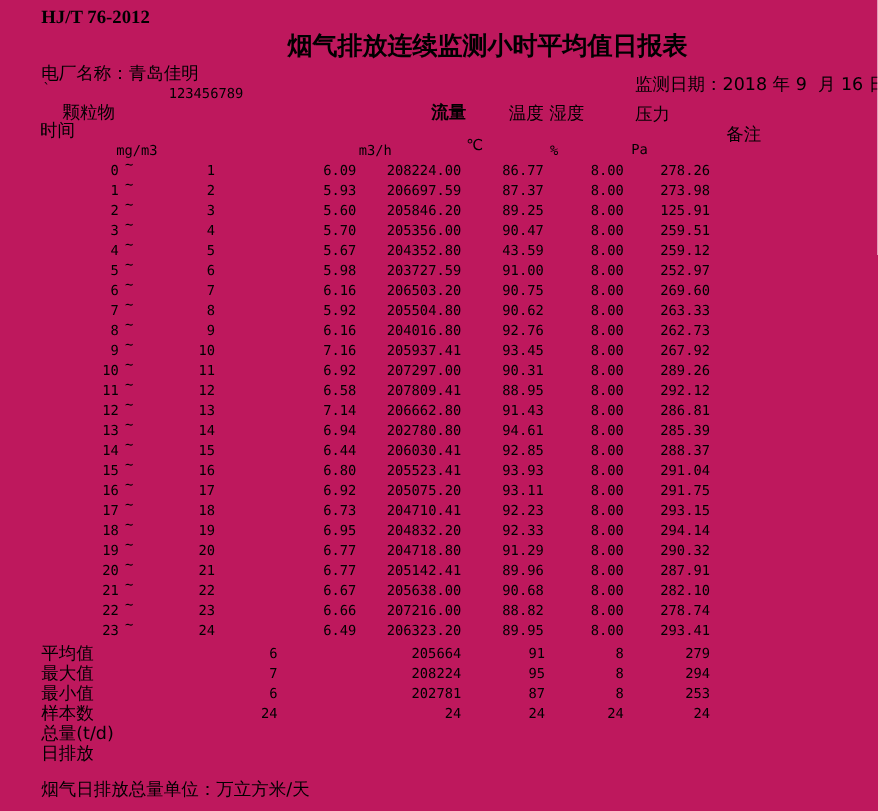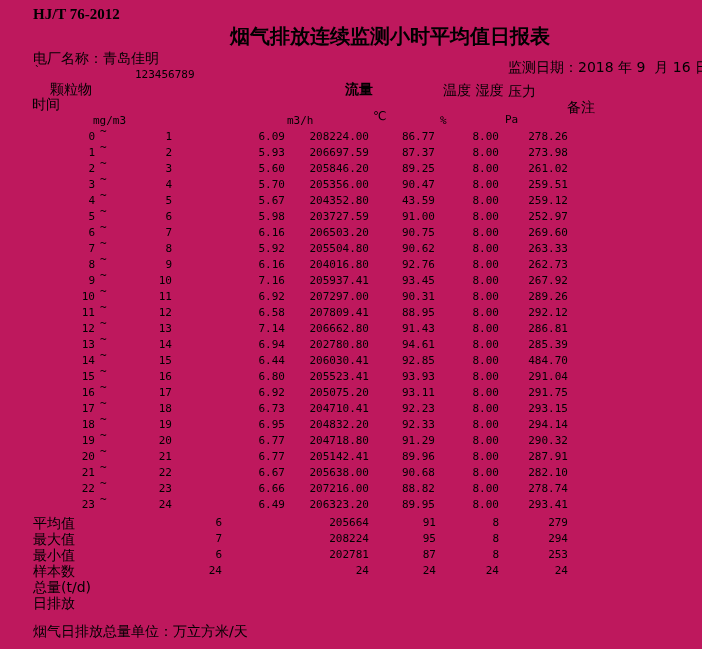--- a/index.html
+++ b/index.html
@@ -56,24 +56,24 @@
   <div class="abs cjk" style="left:33px; top:50px;">电厂名称：青岛佳明</div>
 
   <div class="abs num" style="left:34px; top:64px;">`</div>
 
   <div class="abs num" style="left:99px; top:68px;margin-left:36px;">123456789</div>
 
   <div class="abs cjk" style="left:508px; top:59px;">监测日期：2018 年 9  月 16 日</div>
 
   <div class="abs cjk" style="left:50px;  top:81px;">颗粒物</div>
   <div class="abs cjk" style="left:345px; top:81px;font-weight:bold;">流量</div>
-  <div class="abs cjk" style="left:407px; top:82px;margin-left:36px;">温度 湿度</div>
+  <div class="abs cjk" style="left:407px; top:82px;">温度 湿度</div>
   <div class="abs cjk" style="left:508px; top:83px;">压力</div>
   <div class="abs cjk" style="left:32px;  top:96px;">时间</div>
-  <div class="abs cjk" style="left:567px; top:99px;">备注</div>
+  <div class="abs cjk" style="left:581px; top:99px;">备注</div>
 
   <div class="abs num" style="left:93px;  top:114px;">mg/m3</div>
   <div class="abs num" style="left:287px; top:114px;">m3/h</div>
   <div class="abs cjk" style="left:373px; top:109px; font-size:12px;">℃</div>
   <div class="abs num" style="left:440px; top:114px;">%</div>
   <div class="abs num" style="left:505px; top:113px;">Pa</div>
 
   <table class="rpt" id="tbl-data">
     <colgroup>
       <col style="width:95px">
@@ -110,21 +110,21 @@
           <td class="note-cell"></td>
         </tr>
         <tr>
           <td>2</td>
           <td class="tilde-cell"><span>~</span></td>
           <td>3</td>
           <td>5.60</td>
           <td>205846.20</td>
           <td>89.25</td>
           <td>8.00</td>
-          <td>261.02</td>
+          <td>125.91</td>
           <td class="note-cell"></td>
         </tr>
         <tr>
           <td>3</td>
           <td class="tilde-cell"><span>~</span></td>
           <td>4</td>
           <td>5.70</td>
           <td>205356.00</td>
           <td>90.47</td>
           <td>8.00</td>
@@ -242,21 +242,21 @@
           <td class="note-cell"></td>
         </tr>
         <tr>
           <td>14</td>
           <td class="tilde-cell"><span>~</span></td>
           <td>15</td>
           <td>6.44</td>
           <td>206030.41</td>
           <td>92.85</td>
           <td>8.00</td>
-          <td>484.70</td>
+          <td>288.37</td>
           <td class="note-cell"></td>
         </tr>
         <tr>
           <td>15</td>
           <td class="tilde-cell"><span>~</span></td>
           <td>16</td>
           <td>6.80</td>
           <td>205523.41</td>
           <td>93.93</td>
           <td>8.00</td>

